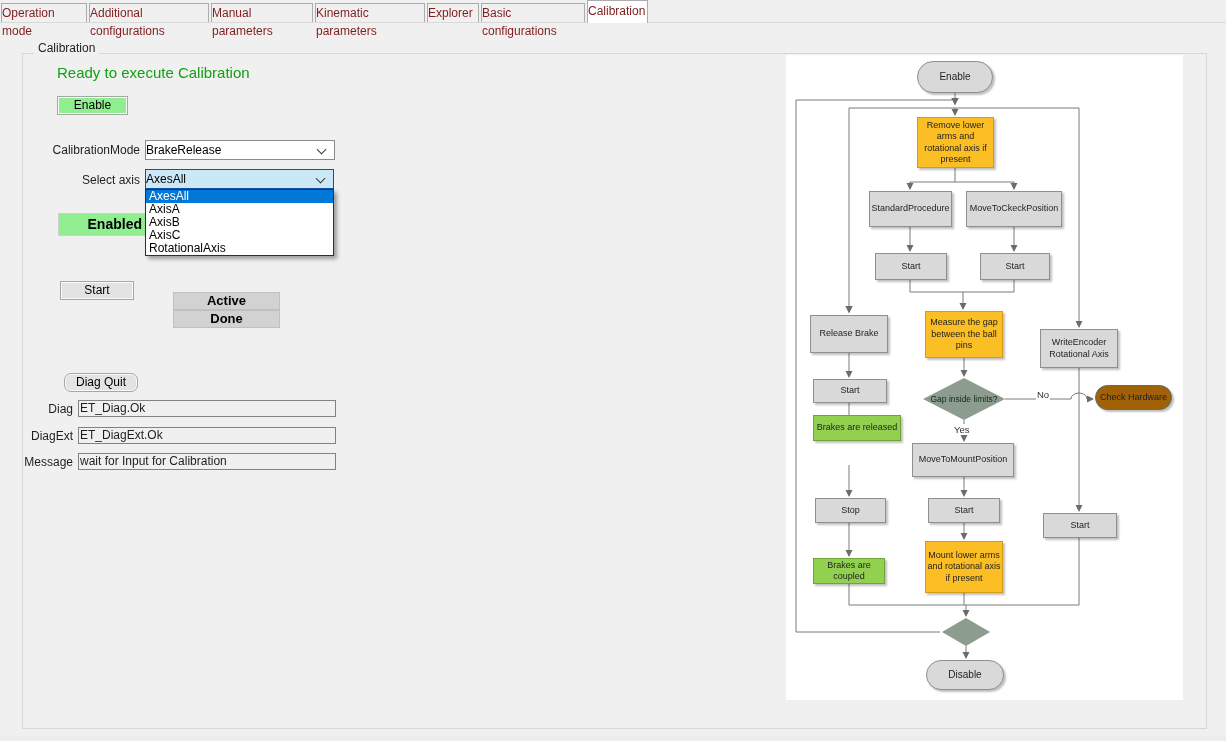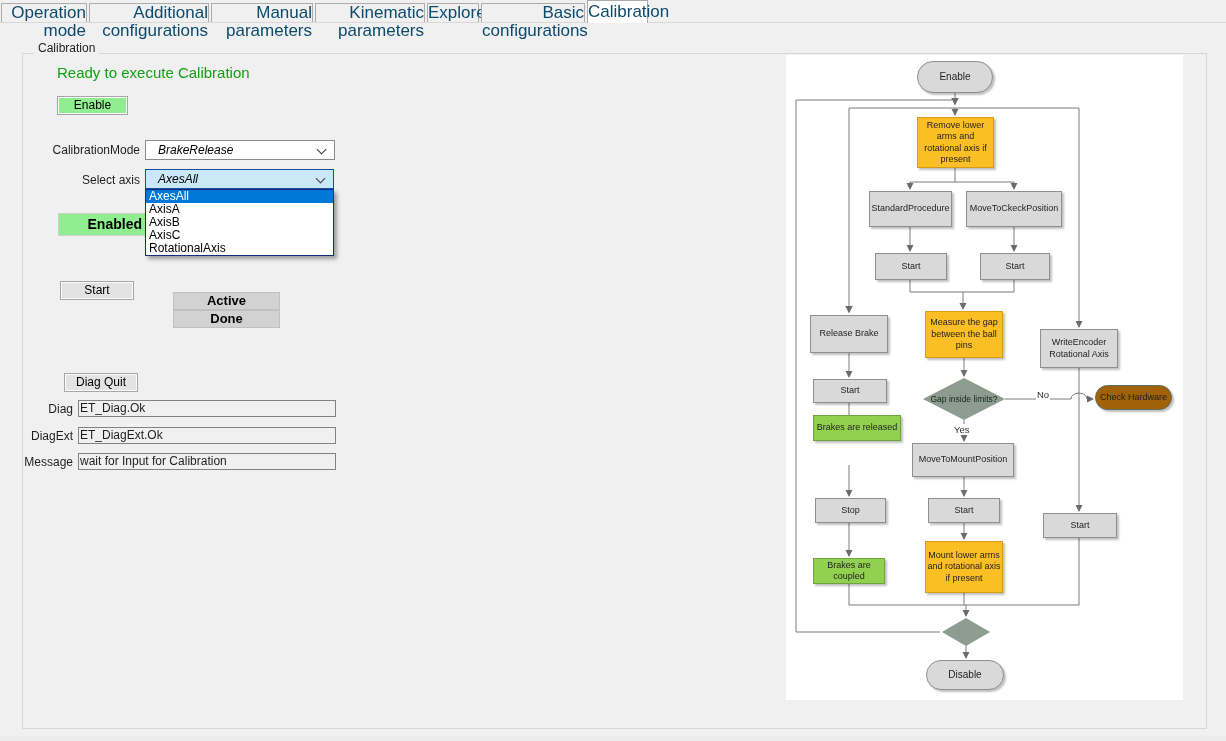--- a/index.html
+++ b/index.html
@@ -1,37 +1,37 @@
 <!DOCTYPE html>
 <html><head>
 <meta charset="utf-8">
 <style>
   * { margin:0; padding:0; box-sizing:border-box; }
   body { font-family:"Liberation Sans", sans-serif; background:#F0F0F0; }
   .page { position:relative; width:1226px; height:741px; background:#F0F0F0; overflow:hidden; font-family:"Liberation Sans", sans-serif; }
 
   
   .tabstrip { position:absolute; left:0; top:0; width:1226px; height:22px; }
-  .tab { position:absolute; top:3px; height:19px; background:#F0F0F0; border:1px solid #ACACAC; border-bottom:none; font-size:17px; color:#0c4a6e; text-align:right; line-height:18px; cursor:default; }
+  .tab { position:absolute; top:3px; height:19px; background:#F0F0F0; border:1px solid #ACACAC; border-bottom:none; font-size:12px; color:#7f1d1d; text-align:left; line-height:18px; cursor:default; }
   .tab.active { top:0; height:23px; background:#FFFFFF; z-index:2; line-height:21px; }
   .tabstrip-line { position:absolute; left:0; top:22px; width:1226px; height:1px; background:#D9D9D9; }
 
   
   .groupbox { position:absolute; left:22px; top:53px; width:1185px; height:676px; border:1px solid #D7D7D7; }
   .groupbox-label { position:absolute; left:34px; top:41px; background:#F0F0F0; padding:0 4px; font-size:12px; color:#1E1E1E; z-index:1; }
   .bottom-strip { position:absolute; left:0; top:736px; width:1226px; height:5px; background:#ECECEC; }
 
   
   .status-title { position:absolute; left:57px; top:64px; font-size:15px; color:#12A112; }
   .btn { position:absolute; font-size:12px; color:#000; text-align:center; border:1px solid #A6A6A6; background:#E3E3E3; box-shadow:inset 0 0 0 1px #FAFAFA; line-height:17px; cursor:default; }
   .btn-enable { left:57px; top:96px; width:71px; height:19px; background:#90EE90; }
   .btn-start { left:60px; top:281px; width:74px; height:19px; }
-  .btn-diagquit { left:64px; top:373px; width:74px; height:19px; }
+  .btn-diagquit { left:64px; top:373px; width:74px; height:19px;border-radius:7px; }
   .fieldlabel { position:absolute; font-size:12px; color:#1E1E1E; text-align:right; }
-  .combo { position:absolute; height:20px; background:#FFFFFF; border:1px solid #8A8A8A; font-size:12px; line-height:18px; padding-left:12px; color:#000;font-style:italic; }
+  .combo { position:absolute; height:20px; background:#FFFFFF; border:1px solid #8A8A8A; font-size:12px; line-height:18px; padding-left:0; color:#000; }
   .combo.focused { background:#CBE8F6; border:1px solid #1550A8; }
   .chevron { position:absolute; right:9px; top:5px; width:7px; height:7px; border-right:1px solid #3C3C3C; border-bottom:1px solid #3C3C3C; transform:rotate(45deg); }
   .dropdown { position:absolute; left:145px; top:189px; width:189px; background:#FFFFFF; border:1px solid #152D83; z-index:10; box-shadow:3px 3px 4px rgba(0,0,0,0.35); }
   .dd-item { height:13px; font-size:12px; line-height:13px; padding-left:3px; color:#000; cursor:default; }
   .dd-item.selected { background:#0078D7; color:#FFFFFF; }
   .enabled-label { position:absolute; left:58px; top:213px; width:88px; height:23px; background:#90EE90; border:1px solid #CFCFCF; font-size:14px; font-weight:bold; color:#000; text-align:right; line-height:21px; padding-right:3px; z-index:5; }
   .state-box { position:absolute; left:173px; width:107px; height:18px; background:#D2D2D2; border:1px solid #C0C0C0; font-size:13px; font-weight:bold; text-align:center; line-height:16px; color:#000; }
   .txtfield { position:absolute; left:78px; width:258px; height:17px; background:#F0F0F0; border:1px solid #828282; font-size:12px; line-height:15px; padding-left:1px; color:#1E1E1E; }
 
   

